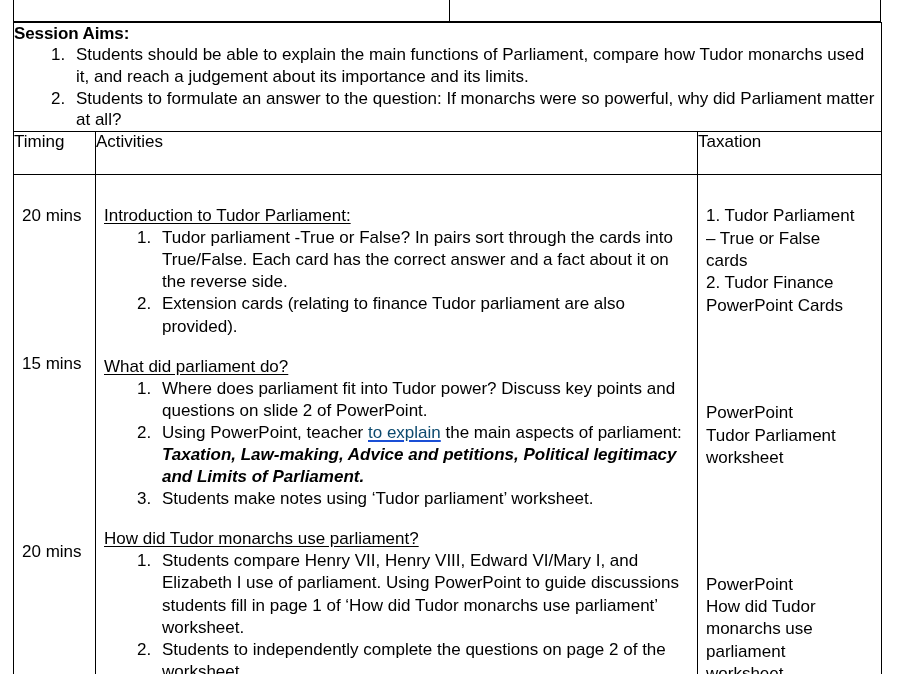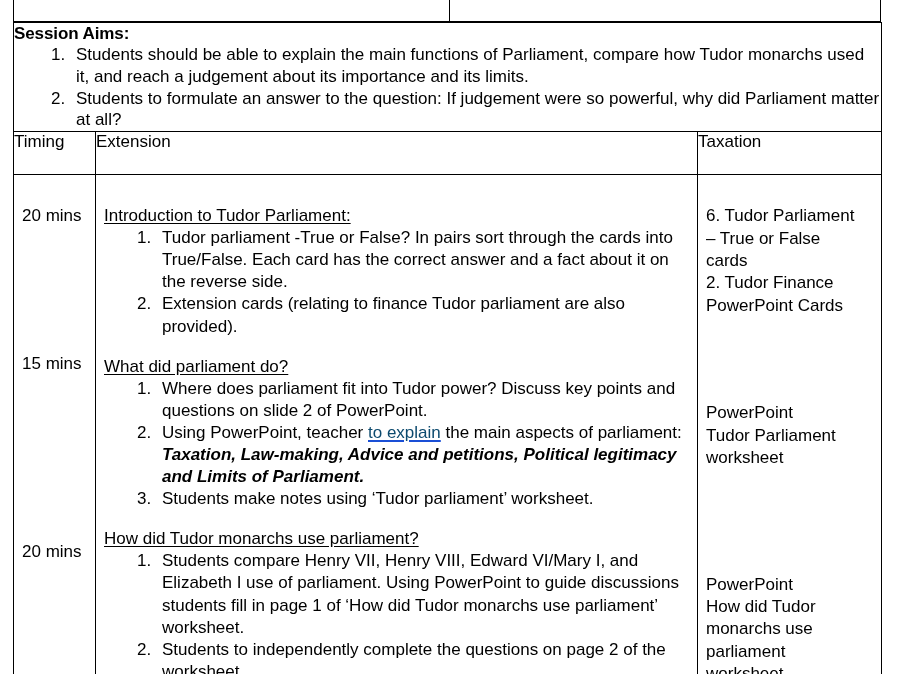--- a/index.html
+++ b/index.html
@@ -171,28 +171,28 @@
       <col class="c-activities">
       <col class="c-resources">
     </colgroup>
 
     <tbody>
         <tr>
       <td class="aims-cell" colspan="3">
         <div class="aims-title">Session Aims:</div>
         <ol class="aims-list">
           <li>Students should be able to explain the main functions of Parliament, compare how Tudor monarchs used it, and reach a judgement about its importance and its limits.</li>
-          <li>Students to formulate an answer to the question: If judgement were so powerful, why did Parliament matter at all?</li>
+          <li>Students to formulate an answer to the question: If monarchs were so powerful, why did Parliament matter at all?</li>
         </ol>
       </td>
     </tr>
 
     <tr>
       <td class="hdr-timing">Timing</td>
-      <td class="hdr-activities">Extension</td>
+      <td class="hdr-activities">Activities</td>
       <td class="hdr-resources">Taxation</td>
     </tr>
 
     <tr>
 
       <td class="body-timing">
         <div class="sec-spacer-lg"></div>
         <div class="timing-label">20 mins</div>
         <div style="height:126px"></div>
         <div class="timing-label">15 mins</div>
@@ -233,21 +233,21 @@
           </ol>
         </div>
 
       </td>
 
       <td class="body-resources">
 
         <div class="sec-spacer-lg"></div>
 
         <div class="res-block">
-          <div>6. Tudor Parliament</div>
+          <div>1. Tudor Parliament</div>
           <div>– True or False</div>
           <div>cards</div>
           <div>2. Tudor Finance</div>
           <div>PowerPoint Cards</div>
         </div>
 
         <div style="height:85px"></div>
 
         <div class="res-block">
           <div>PowerPoint</div>

